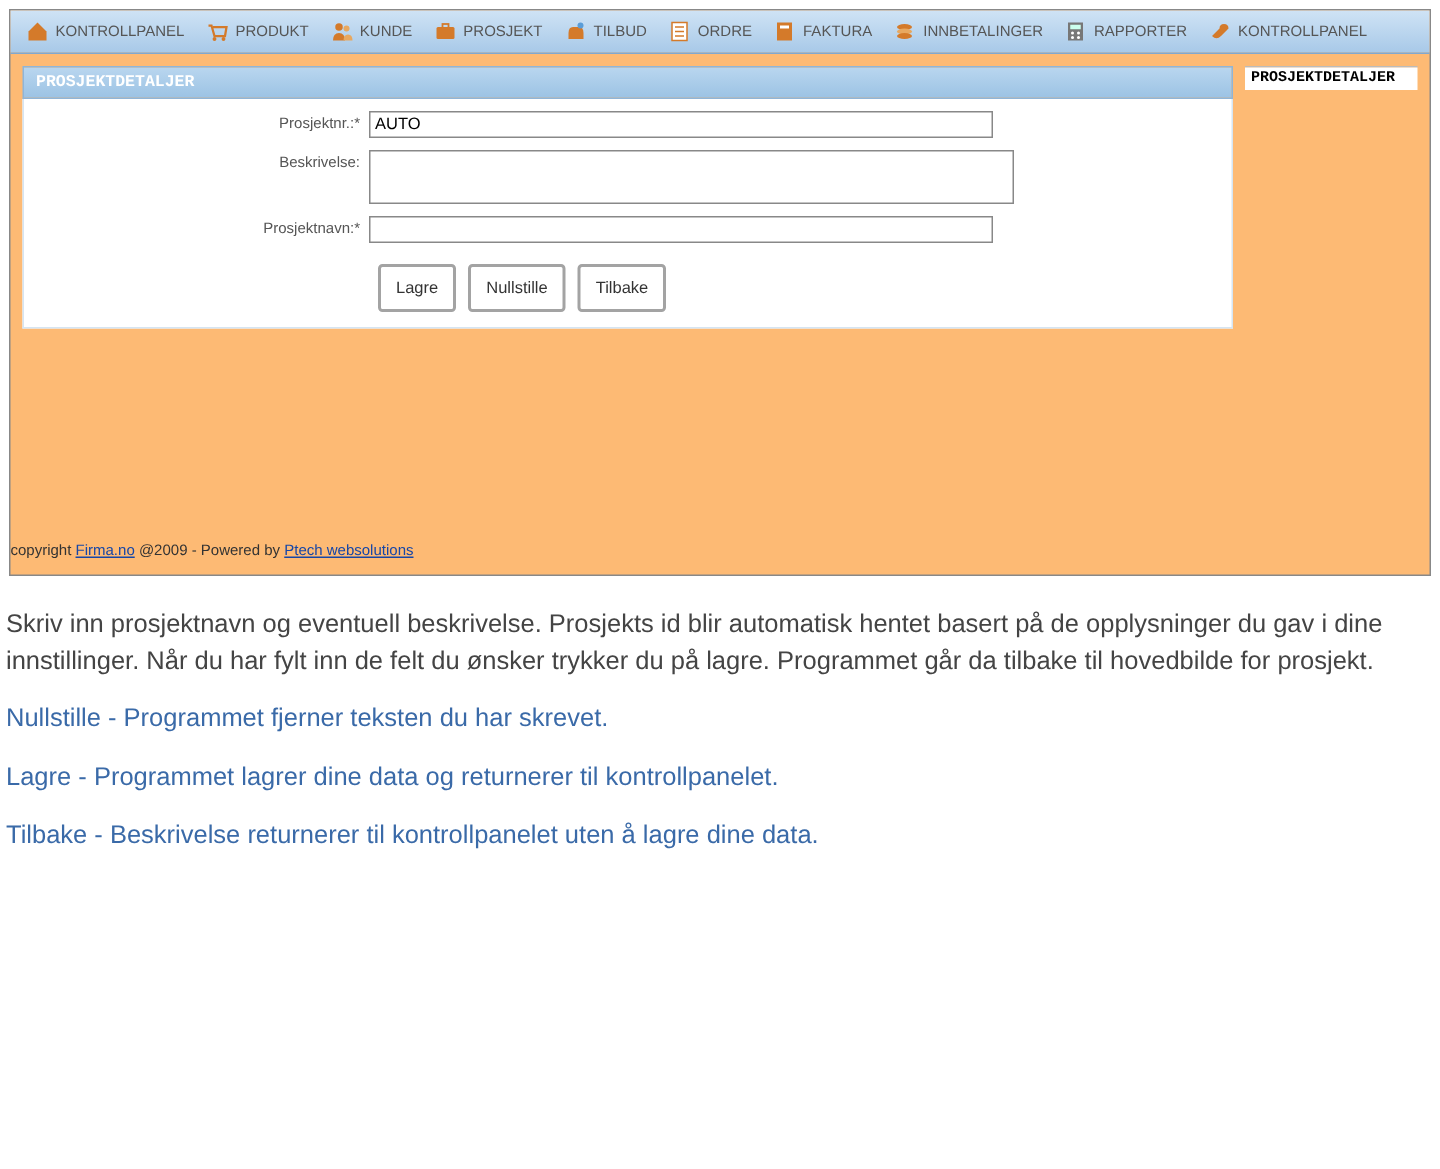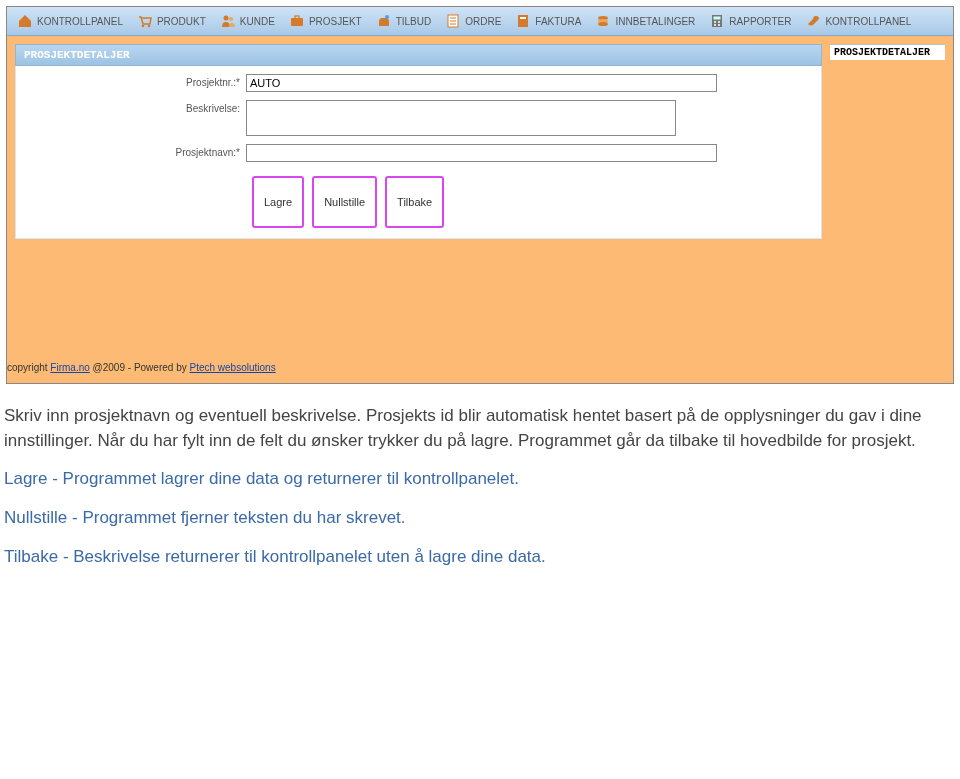--- a/index.html
+++ b/index.html
@@ -38,28 +38,28 @@
     color: #000;
     font-size: 10px;
     font-weight: bold;
     border: none;
     padding: 2px 4px;
   }
   
   .form-body { padding: 8px 10px 4px; border: 1px solid #d5e5f3; border-top: none; background: #fff; }
   .form-row { display: flex; align-items: flex-start; margin-bottom: 8px; }
   .form-label { width: 220px; text-align: right; font-size: 10px; color: #555; padding-right: 6px; padding-top: 3px; }
-  .form-input { border: 1px solid #888; font-size: 11px; padding: 1px 3px; width: 471px; height: 18px; }
+  .form-input { border: 1px solid #888; font-size: 11px; padding: 1px 3px; width: 416px; height: 18px; }
   .form-textarea { border: 1px solid #888; font-size: 11px; padding: 1px 3px; width: 430px; height: 36px; resize: none; }
   
   .button-row { display: flex; gap: 8px; padding: 6px 0 6px 226px; }
   .btn {
     font-size: 11px;
-    padding: 18px 10px;
-    border: 2px solid #d946ef;
+    padding: 8px 10px;
+    border: 2px solid #a3a3a3;
     border-radius: 3px;
     background: #fff;
     color: #333;
     cursor: pointer;
   }
   
   .footer {
     text-align: left;
     font-size: 10px;
     color: #333;
@@ -209,16 +209,16 @@
   </div>
 
   <div class="footer">
     <span>copyright </span><a>Firma.no</a><span> @2009</span><span>    -    </span><span>Powered by </span><a>Ptech websolutions</a>
   </div>
 
 </div>
 
 <div class="help-text">
   <p>Skriv inn prosjektnavn og eventuell beskrivelse. Prosjekts id blir automatisk hentet basert på de opplysninger du gav i dine innstillinger. Når du har fylt inn de felt du ønsker trykker du på lagre. Programmet går da tilbake til hovedbilde for prosjekt.</p>
+  <p class="blue">Nullstille - Programmet fjerner teksten du har skrevet.</p>
   <p class="blue">Lagre - Programmet lagrer dine data og returnerer til kontrollpanelet.</p>
-  <p class="blue">Nullstille - Programmet fjerner teksten du har skrevet.</p>
   <p class="blue">Tilbake - Beskrivelse returnerer til kontrollpanelet uten å lagre dine data.</p>
 </div>
 
 </body></html>

